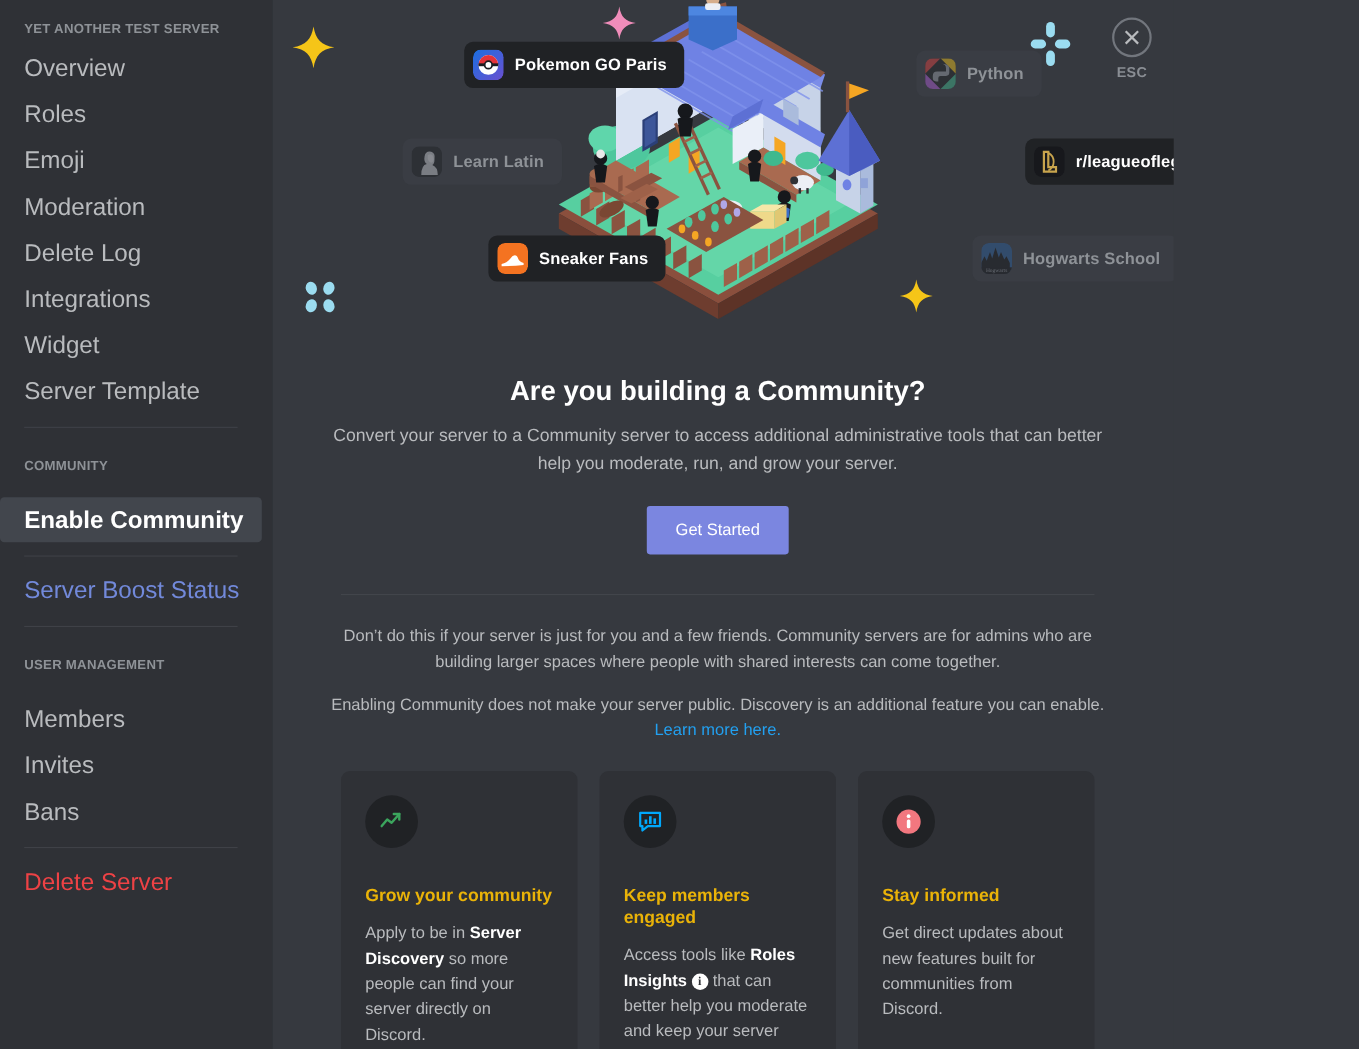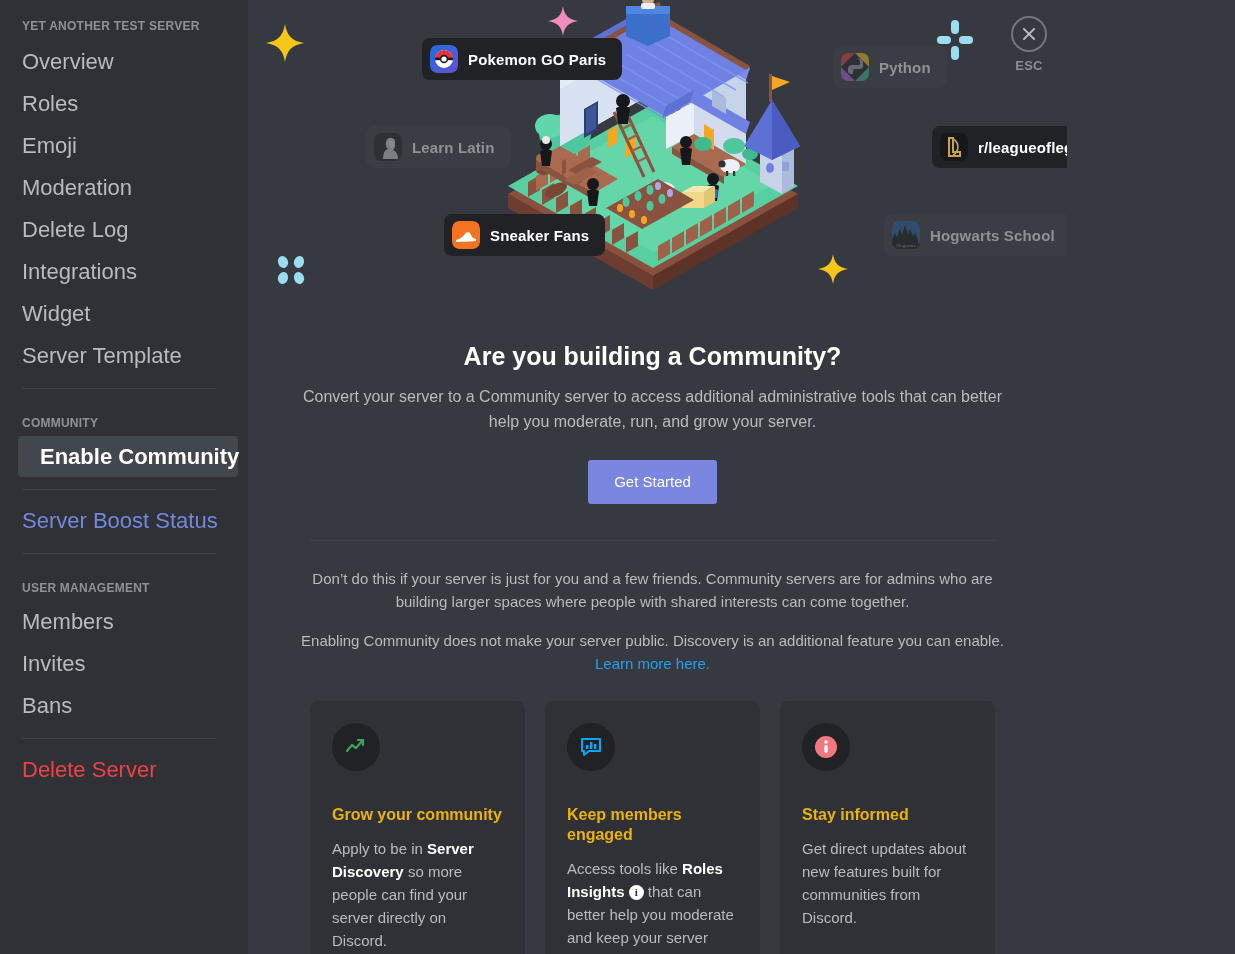--- a/index.html
+++ b/index.html
@@ -30,32 +30,32 @@
     font-weight: bold;
     letter-spacing: .02em;
     color: #8e9297;
     text-transform: uppercase;
     padding: 18px 10px 6px 22px;
     line-height: 16px;
     white-space: nowrap;
     overflow: hidden;
     text-overflow: ellipsis;
   }
-  .side-header.sub { padding-top: 16px; padding-bottom: 4px; }
+  .side-header.sub { padding-top: 16px; padding-bottom: 20px; }
   .side-item {
     font-size: 22px;
     color: #b9bbbe;
     padding: 7px 10px 7px 22px;
     margin: 1px 0;
     border-radius: 4px;
     line-height: 27px;
     cursor: pointer;
     white-space: nowrap;
   }
-  .side-item.active { background: #42464d; color: #ffffff; font-weight: bold; margin-left: 18px; }
+  .side-item.active { background: #42464d; color: #ffffff; font-weight: bold; }
   .side-item.link { color: #7289da; }
   .side-item.danger { color: #ed4245; }
   .side-sep {
     height: 1px;
     background: #3f4147;
     margin: 12px 22px 10px 22px;
   }
 
   
   .main {

